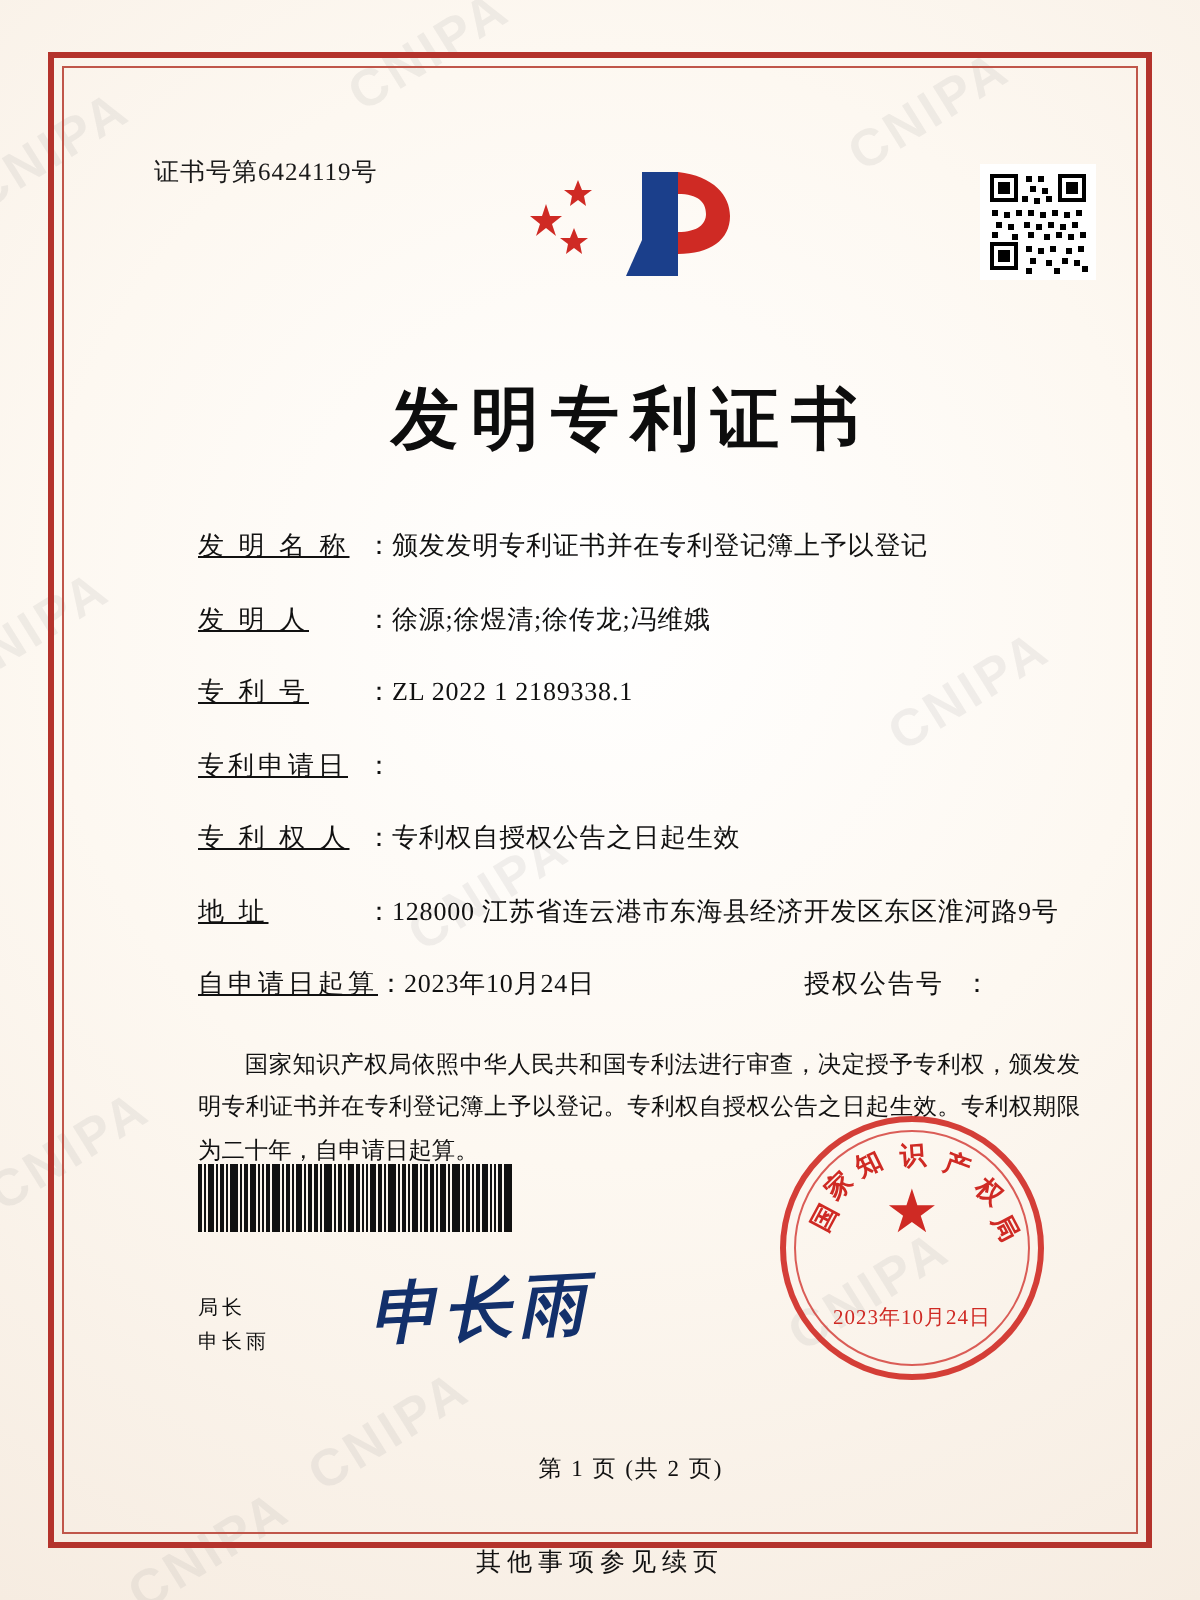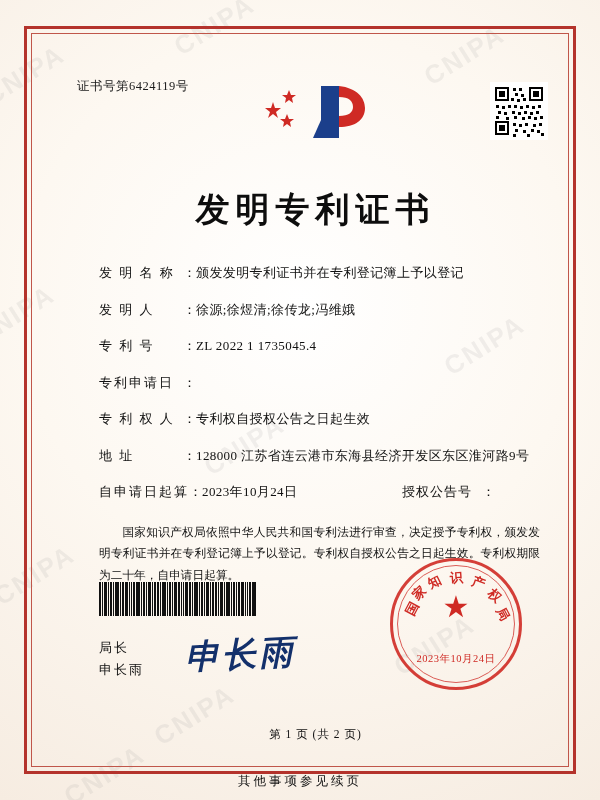--- a/index.html
+++ b/index.html
@@ -136,20 +136,21 @@
     align-items: flex-start;
     font-size: 13px;
     color: #111;
     margin-bottom: 17px;
     line-height: 1.5;
   }
   .field .lbl {
     flex: 0 0 84px;
     letter-spacing: 2px;
     white-space: nowrap;
+    text-decoration: underline;
   }
   .field .sep {
     flex: 0 0 10px;
     text-align: center;
   }
   .field .val {
     flex: 1 1 auto;
     letter-spacing: 0.4px;
   }
   .field.two-col .val {
@@ -191,21 +192,21 @@
   .barcode span {
     display: block;
     background: #111;
     height: 100%;
   }
 
   .signature-block {
     position: absolute;
     left: 22px;
     bottom: 72px;
-    font-size: 13px;
+    font-size: 10px;
     line-height: 1.65;
     letter-spacing: 2px;
     color: #111;
   }
 
   .handwriting {
     position: absolute;
     left: 108px;
     bottom: 74px;
     font-size: 34px;
@@ -404,21 +405,21 @@
 
       <div class="field">
         <div class="lbl">发 明 人</div>
         <div class="sep">：</div>
         <div class="val">徐源;徐煜清;徐传龙;冯维娥</div>
       </div>
 
       <div class="field">
         <div class="lbl">专 利 号</div>
         <div class="sep">：</div>
-        <div class="val">ZL 2022 1 1735045.4</div>
+        <div class="val">ZL 2022 1 2189338.1</div>
       </div>
 
       <div class="field">
         <div class="lbl">专利申请日</div>
         <div class="sep">：</div>
       </div>
 
       <div class="field">
         <div class="lbl">专 利 权 人</div>
         <div class="sep">：</div>

